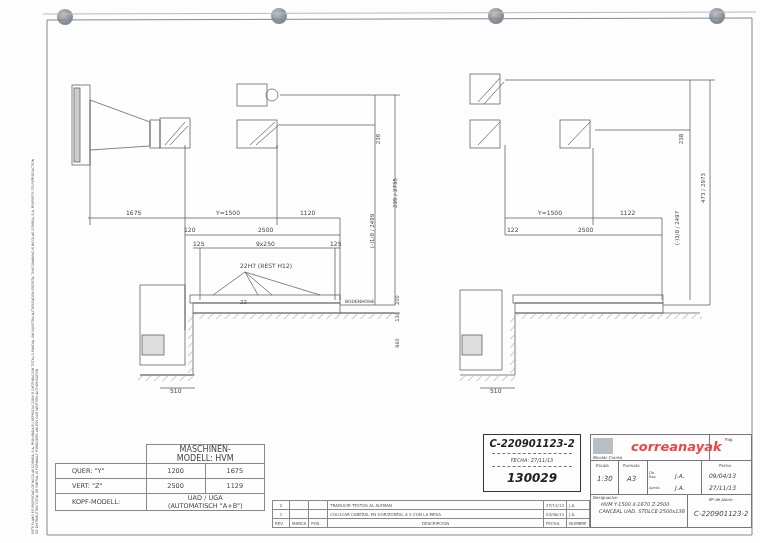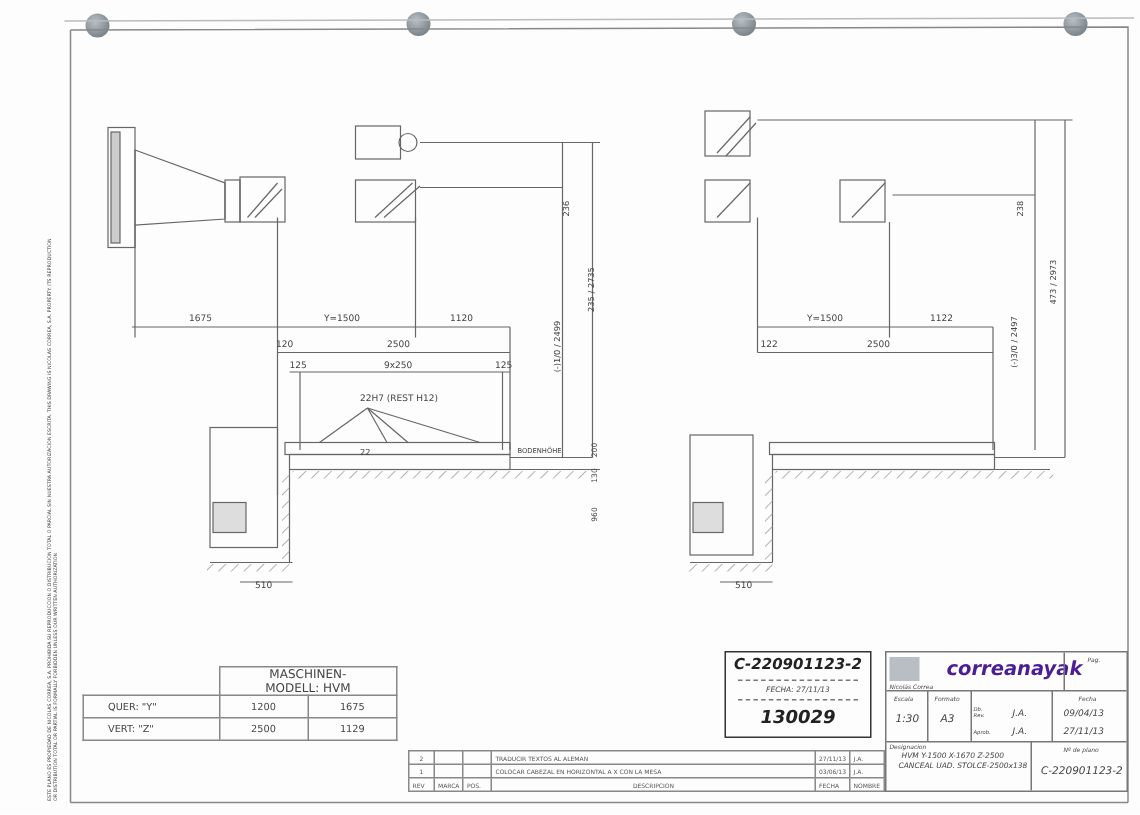--- a/index.html
+++ b/index.html
@@ -166,20 +166,24 @@
     <tr>
       <td style="text-align:left;">QUER: "Y"</td>
       <td>1200</td>
       <td>1675</td>
     </tr>
     <tr>
       <td style="text-align:left;">VERT: "Z"</td>
       <td>2500</td>
       <td>1129</td>
     </tr>
+    <tr>
+      <td style="text-align:left;">KOPF-MODELL:</td>
+      <td colspan="2">UAD / UGA (AUTOMATISCH "A+B")</td>
+    </tr>
   </tbody>
     </table>
 
   <table class="rev" style="left:272px;top:500px;width:318px;">
     <tbody>
         <tr>
       <td style="width:12px;text-align:center;">2</td>
       <td style="width:14px;"></td>
       <td style="width:14px;"></td>
       <td>TRADUCIR TEXTOS AL ALEMAN</td>
@@ -209,21 +213,21 @@
     <div class="t abs" style="left:0;width:96px;text-align:center;top:3px;font-size:10px;font-weight:bold;color:#222;">C-220901123-2</div>
     <div class="abs" style="left:8px;top:18px;width:80px;border-top:1px dashed #777;"></div>
     <div class="t abs" style="left:0;width:96px;text-align:center;top:22px;font-size:5px;">FECHA: 27/11/13</div>
     <div class="abs" style="left:8px;top:31px;width:80px;border-top:1px dashed #777;"></div>
     <div class="t abs" style="left:0;width:96px;text-align:center;top:36px;font-size:12px;font-weight:bold;color:#222;">130029</div>
   </div>
 
   <div class="box" style="left:590px;top:434px;width:160px;height:92px;">
     <div class="abs" style="left:2px;top:3px;width:20px;height:16px;background:#b8bec4;"></div>
     <div class="t abs" style="left:2px;top:20px;font-size:4px;">Nicolás Correa</div>
-    <div class="t abs" style="left:40px;top:4px;font-size:13px;color:#4c1d95;font-weight:bold;">correanayak</div>
+    <div class="t abs" style="left:40px;top:4px;font-size:13px;color:#ef4444;font-weight:bold;">correanayak</div>
     <div class="abs" style="left:118px;top:0;height:25px;border-left:1px solid #777;"></div>
     <div class="t abs" style="left:134px;top:2px;font-size:4px;">Pag.</div>
     <div class="abs" style="left:0;top:25px;width:160px;border-top:1px solid #777;"></div>
     <div class="abs" style="left:27px;top:25px;height:34px;border-left:1px solid #777;"></div>
     <div class="abs" style="left:56px;top:25px;height:34px;border-left:1px solid #777;"></div>
     <div class="abs" style="left:110px;top:25px;height:34px;border-left:1px solid #777;"></div>
     <div class="t abs" style="left:5px;top:28px;font-size:4px;">Escala</div>
     <div class="t abs" style="left:6px;top:40px;font-size:7px;">1:30</div>
     <div class="t abs" style="left:32px;top:28px;font-size:4px;">Formato</div>
     <div class="t abs" style="left:36px;top:40px;font-size:7px;">A3</div>

